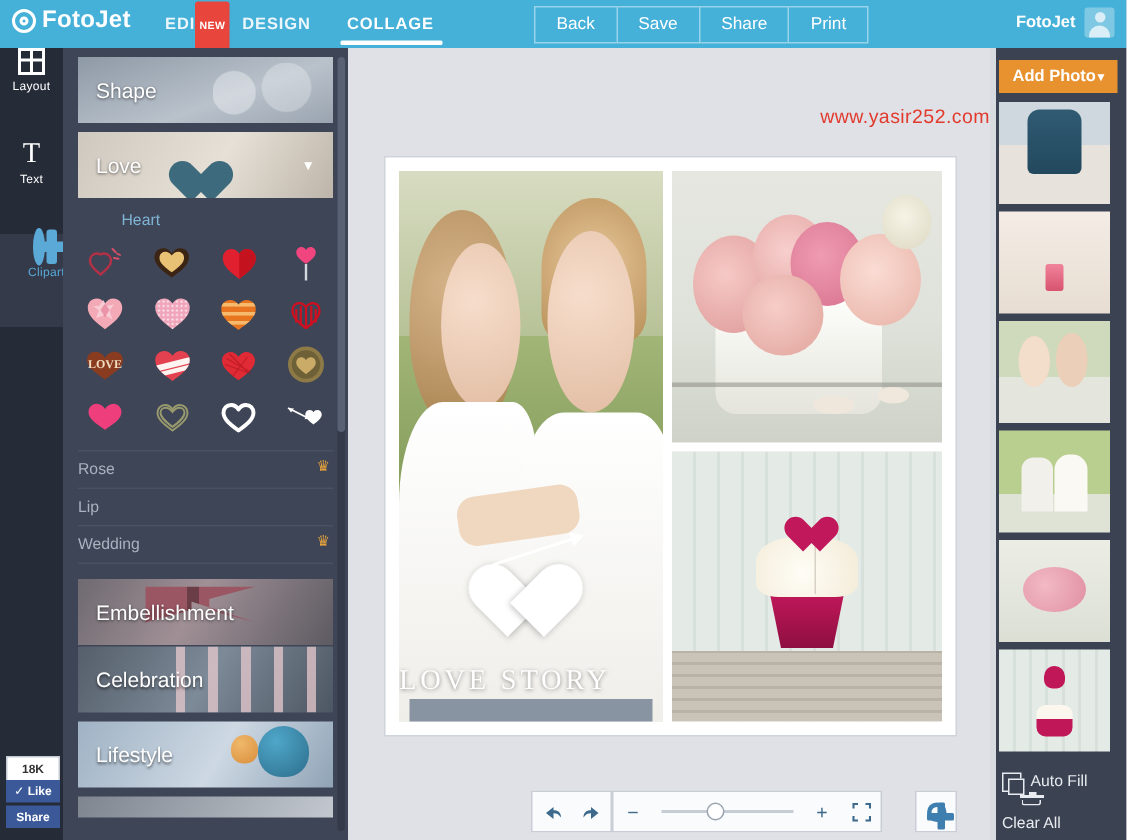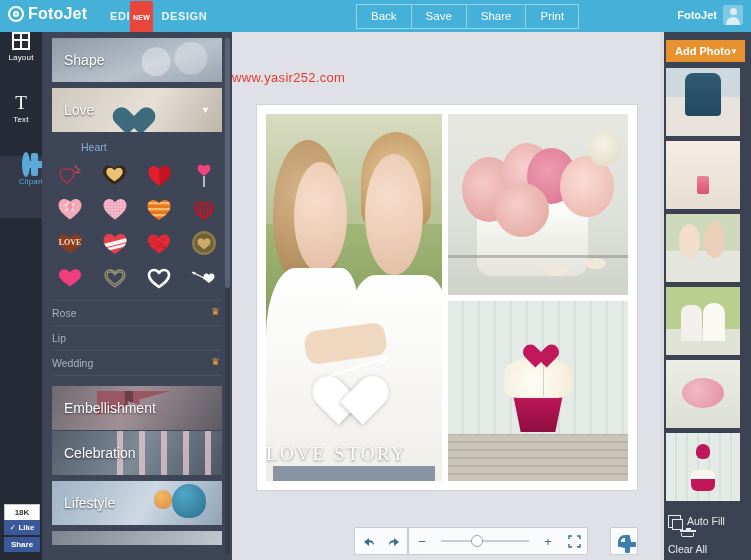--- a/index.html
+++ b/index.html
@@ -105,21 +105,21 @@
   .catlist{margin:6px 10px 0 10px;}
   .catrow{position:relative;height:24px;line-height:24px;color:#aab2bf;font-size:10.5px;
           border-bottom:1px solid #4a5162;cursor:pointer;}
   .catrow:first-child{border-top:1px solid #4a5162;}
   .crown{position:absolute;right:2px;top:6px;color:#e8a33d;font-size:10px;line-height:10px;}
   #panel-scroll{position:absolute;right:2px;top:6px;width:5px;height:516px;background:#343a49;border-radius:3px;}
   #panel-thumb{position:absolute;left:0;top:0;width:5px;height:250px;background:#596275;border-radius:3px;}
 
   
   #canvaswrap{position:absolute;left:232px;top:32px;width:428px;height:528px;background:#dfe1e6;}
-  #watermark{position:absolute;left:0;right:0;top:38px;text-align:left;color:#e23b2e;
+  #watermark{position:absolute;left:0;right:0;top:38px;text-align:right;color:#e23b2e;
              font-size:13px;letter-spacing:.3px;}
   #collage{position:absolute;left:25px;top:73px;width:380px;height:385px;background:#ffffff;
            box-shadow:0 0 0 1px #cfd3da;padding:9px;box-sizing:border-box;}
   #cgrid{position:relative;width:100%;height:100%;display:grid;
          grid-template-columns:176px 6px 180px;grid-template-rows:1fr 6px 1fr;}
   .ph{position:relative;overflow:hidden;background:#e8e8e8;}
   .ph-main{grid-column:1;grid-row:1 / span 3;}
   .ph-tr{grid-column:3;grid-row:1;}
   .ph-br{grid-column:3;grid-row:3;}
 
@@ -241,20 +241,23 @@
     </div>
 
     <div class="navtabs">
       <div class="navtab">
         <span>EDIT</span>
         <span class="newbadge">NEW</span>
       </div>
       <div class="navtab">
         <span>DESIGN</span>
       </div>
+      <div class="navtab active">
+        <span>COLLAGE</span>
+      </div>
     </div>
 
     <div class="centerbtns">
       <div class="cbtn">Back</div>
       <div class="cbtn">Save</div>
       <div class="cbtn">Share</div>
       <div class="cbtn">Print</div>
     </div>
 
     <div class="userbox">

